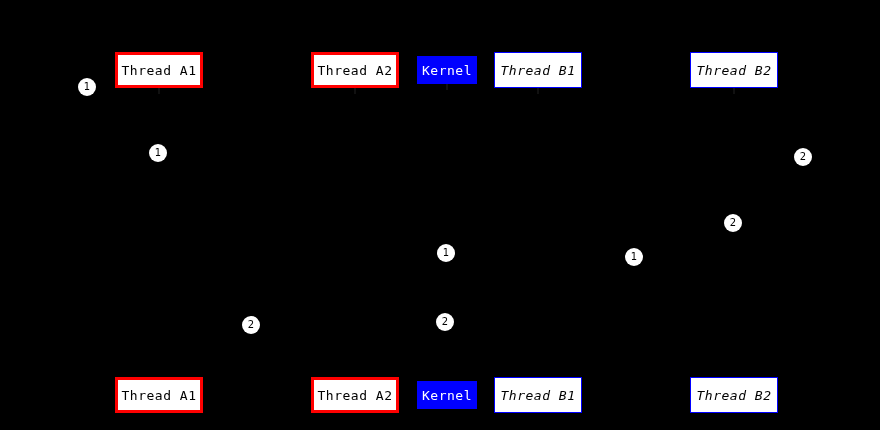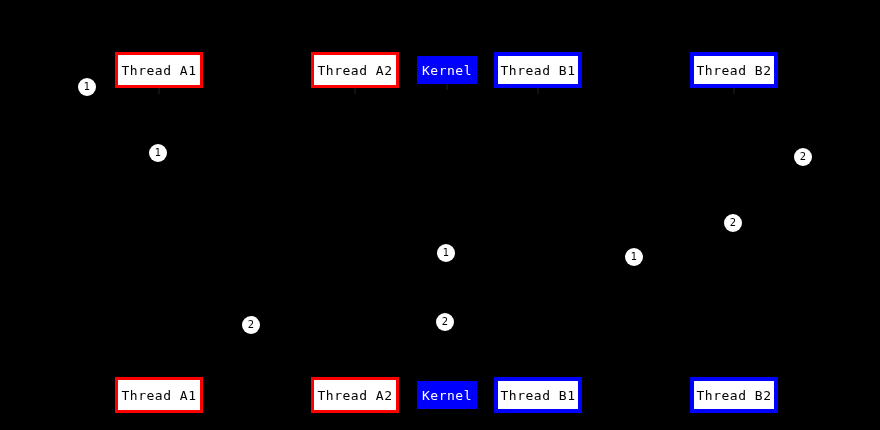--- a/index.html
+++ b/index.html
@@ -32,22 +32,23 @@
     white-space: nowrap;
     line-height: 1;
   }
   .participant.red {
     background: #ffffff;
     border: 3px solid #ff0000;
     color: #000000;
   }
   .participant.blue {
     background: #ffffff;
-    border: 4px solid #737373;
+    border: 1px solid #737373;
     color: #000000;
+    font-style: italic;
   }
   .participant.solidblue {
     background: #0000ff;
     border: 0 solid #0000ff;
     color: #ffffff;
   }
   .lifeline-stub {
     position: absolute;
     width: 2px;
     height: 6px;

